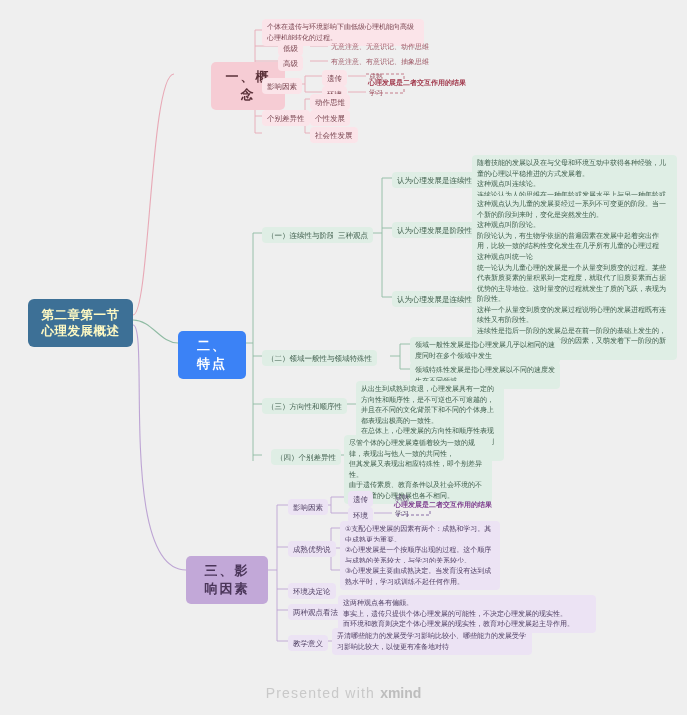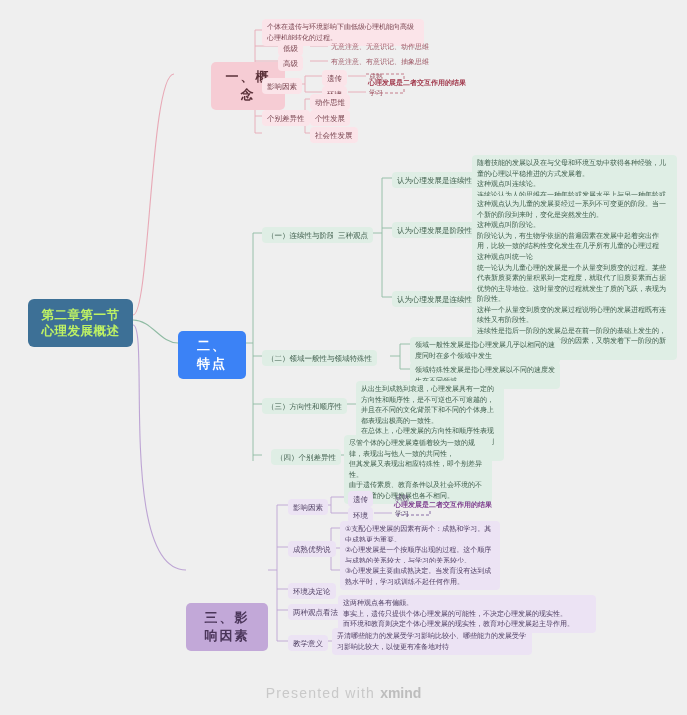--- a/index.html
+++ b/index.html
@@ -10,21 +10,21 @@
     overflow:hidden;
     position:relative;
   }
   #canvas{position:absolute;inset:0;}
   svg.links{position:absolute;left:0;top:0;width:687px;height:715px;pointer-events:none;}
 
   .node{position:absolute;box-sizing:border-box;}
 
   
   .root{
-    background:#3d7096;color:#bef264;border-radius:6px;
+    background:#3d7096;color:#fef9c3;border-radius:6px;
     font-size:12.5px;font-weight:bold;line-height:16px;
     text-align:center;padding:8px 10px;letter-spacing:.5px;
     white-space:pre-line;
   }
 
   
   .branch{
     border-radius:5px;font-size:13px;font-weight:bold;
     text-align:center;padding:6px 12px;letter-spacing:2px;
   }
@@ -156,21 +156,21 @@
 
   <div class="node chip green" style="left:262px;top:398px;">（三）方向性和顺序性</div>
   <div class="node leaf green" style="left:356px;top:381px;width:148px;white-space:pre-line;">从出生到成熟到衰退，心理发展具有一定的方向性和顺序性，是不可逆也不可逾越的，并且在不同的文化背景下和不同的个体身上都表现出极高的一致性。
 在总体上，心理发展的方向性和顺序性表现为由低级到高级、由简单到复杂、由具体到抽象的变化过程。</div>
 
   <div class="node chip green" style="left:271px;top:449px;">（四）个别差异性</div>
   <div class="node leaf green" style="left:344px;top:435px;width:148px;white-space:pre-line;">尽管个体的心理发展遵循着较为一致的规律，表现出与他人一致的共同性，
 但其发展又表现出相应特殊性，即个别差异性。
 由于遗传素质、教育条件以及社会环境的不同，儿童的心理发展也各不相同。</div>
 
-  <div class="node branch purple" style="left:186px;top:556px;width:82px;margin-top:47px;">三、影响因素</div>
+  <div class="node branch purple" style="left:186px;top:556px;width:82px;">三、影响因素</div>
 
   <div class="node chip purple" style="left:288px;top:499px;">影响因素</div>
   <div class="node chip purple" style="left:348px;top:491px;">遗传</div>
   <div class="node chip purple" style="left:348px;top:507px;">环境</div>
   <div class="node leaf plain purple" style="left:392px;top:491px;white-space:nowrap;">成熟</div>
   <div class="node leaf plain purple" style="left:392px;top:507px;white-space:nowrap;">学习</div>
   <div class="note" style="left:394px;top:500px;color:#7d3f8e;">心理发展是二者交互作用的结果</div>
 
   <div class="node chip purple" style="left:288px;top:541px;">成熟优势说</div>
   <div class="node leaf purple" style="left:340px;top:521px;width:160px;">①支配心理发展的因素有两个：成熟和学习。其中成熟更为重要。</div>

